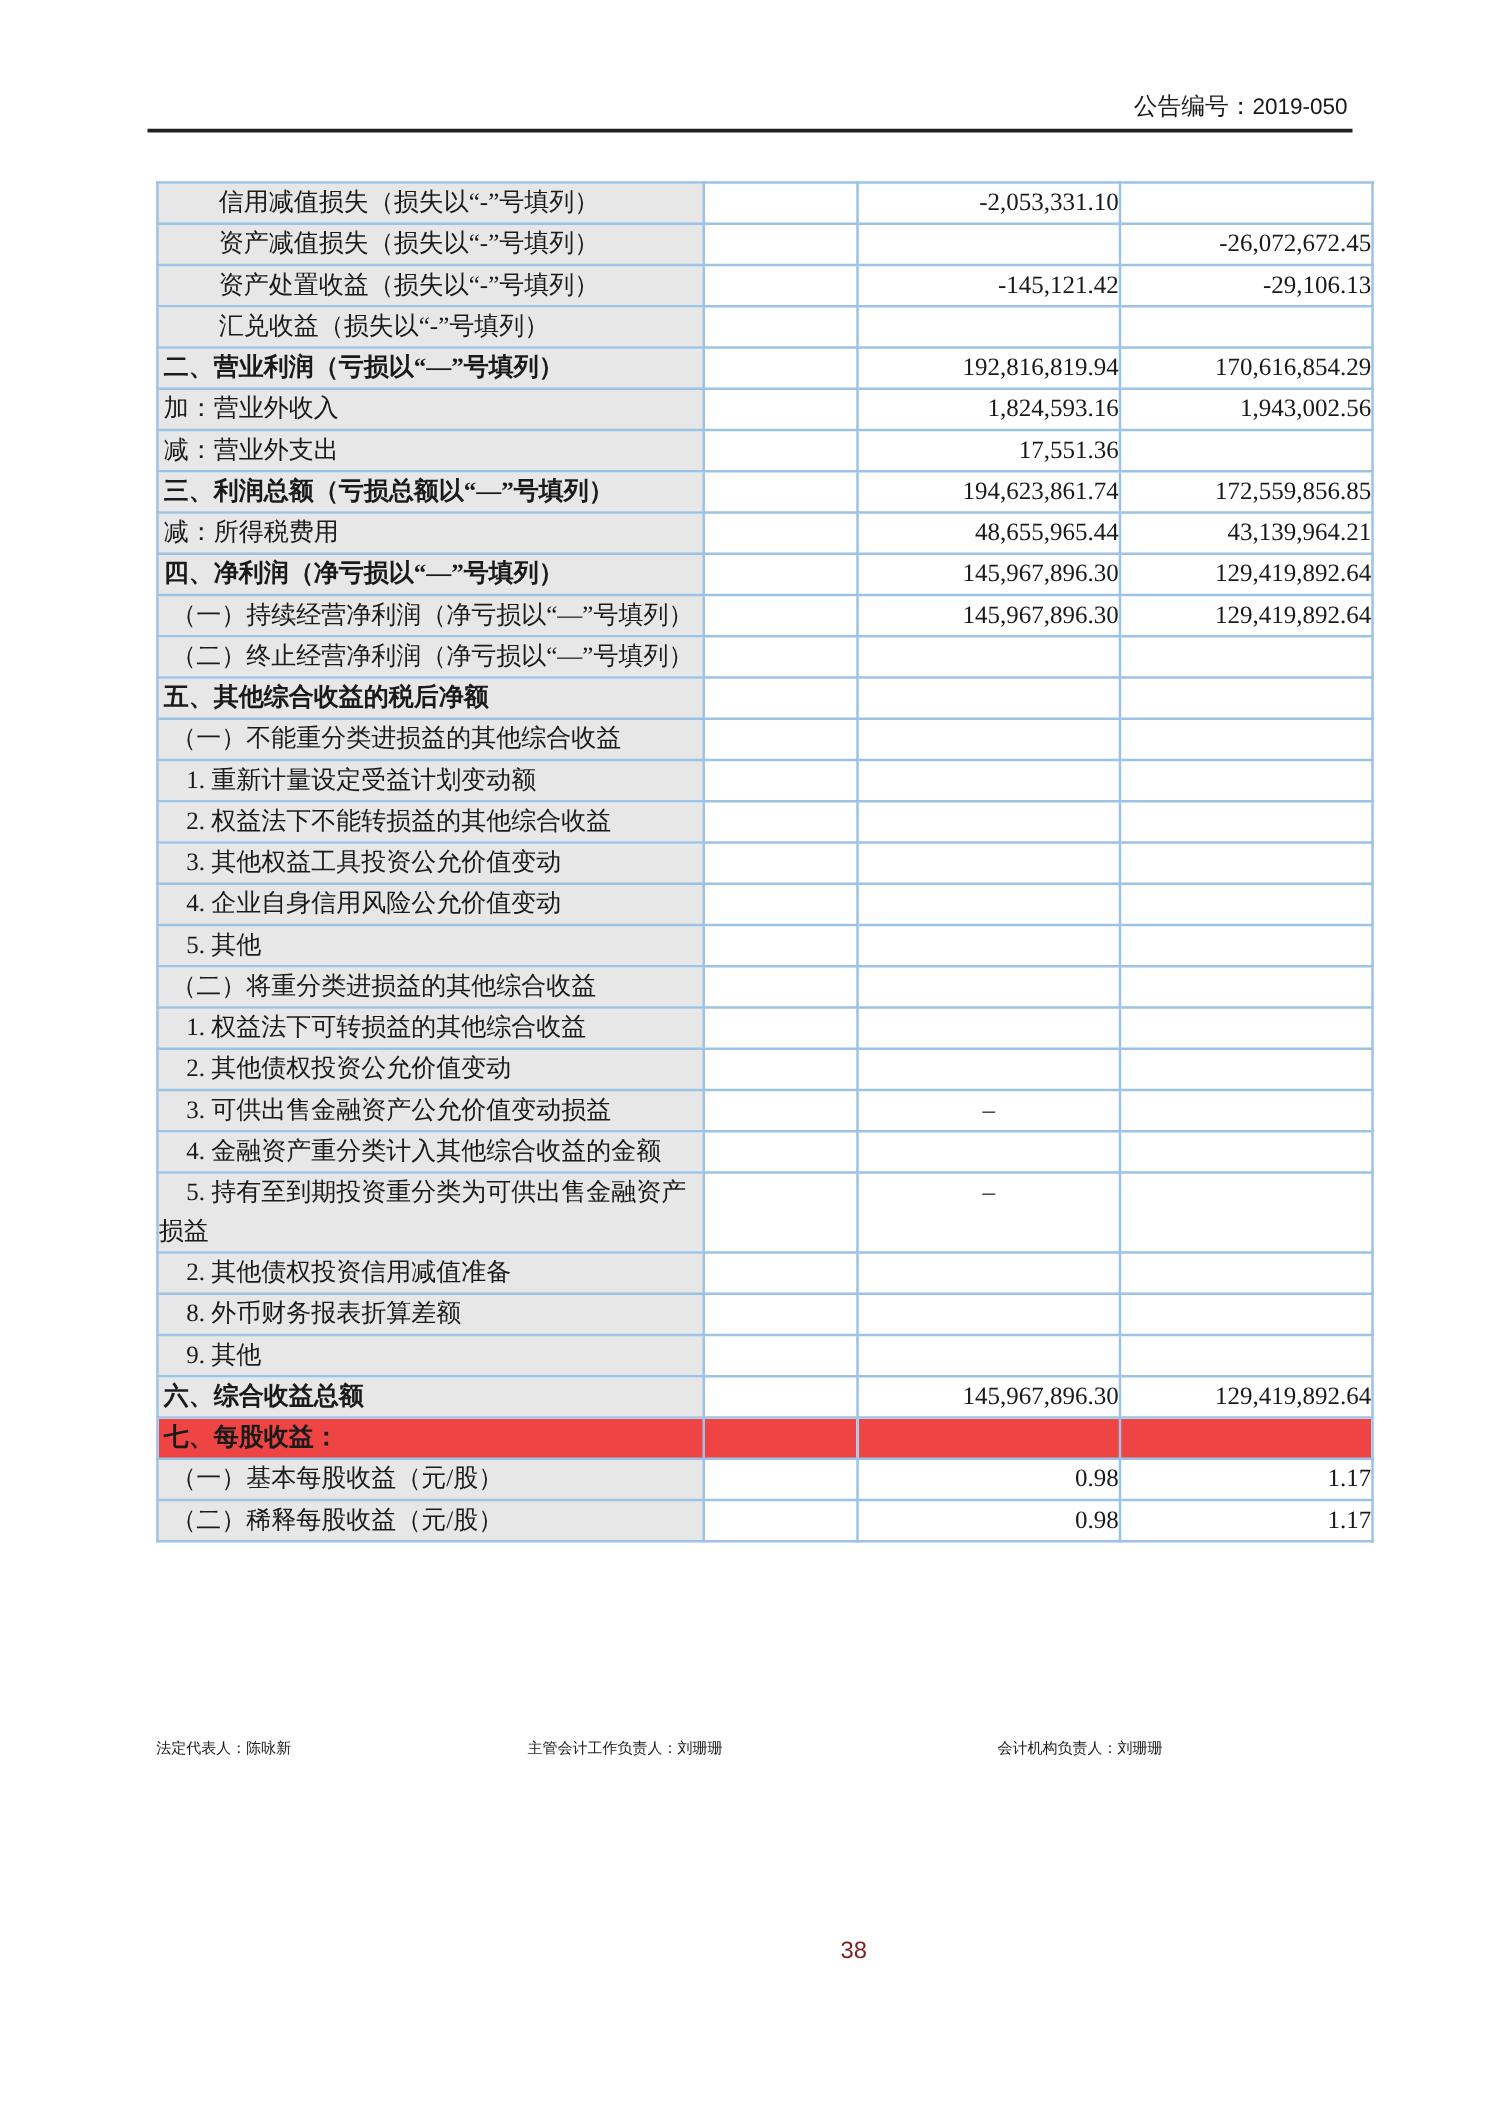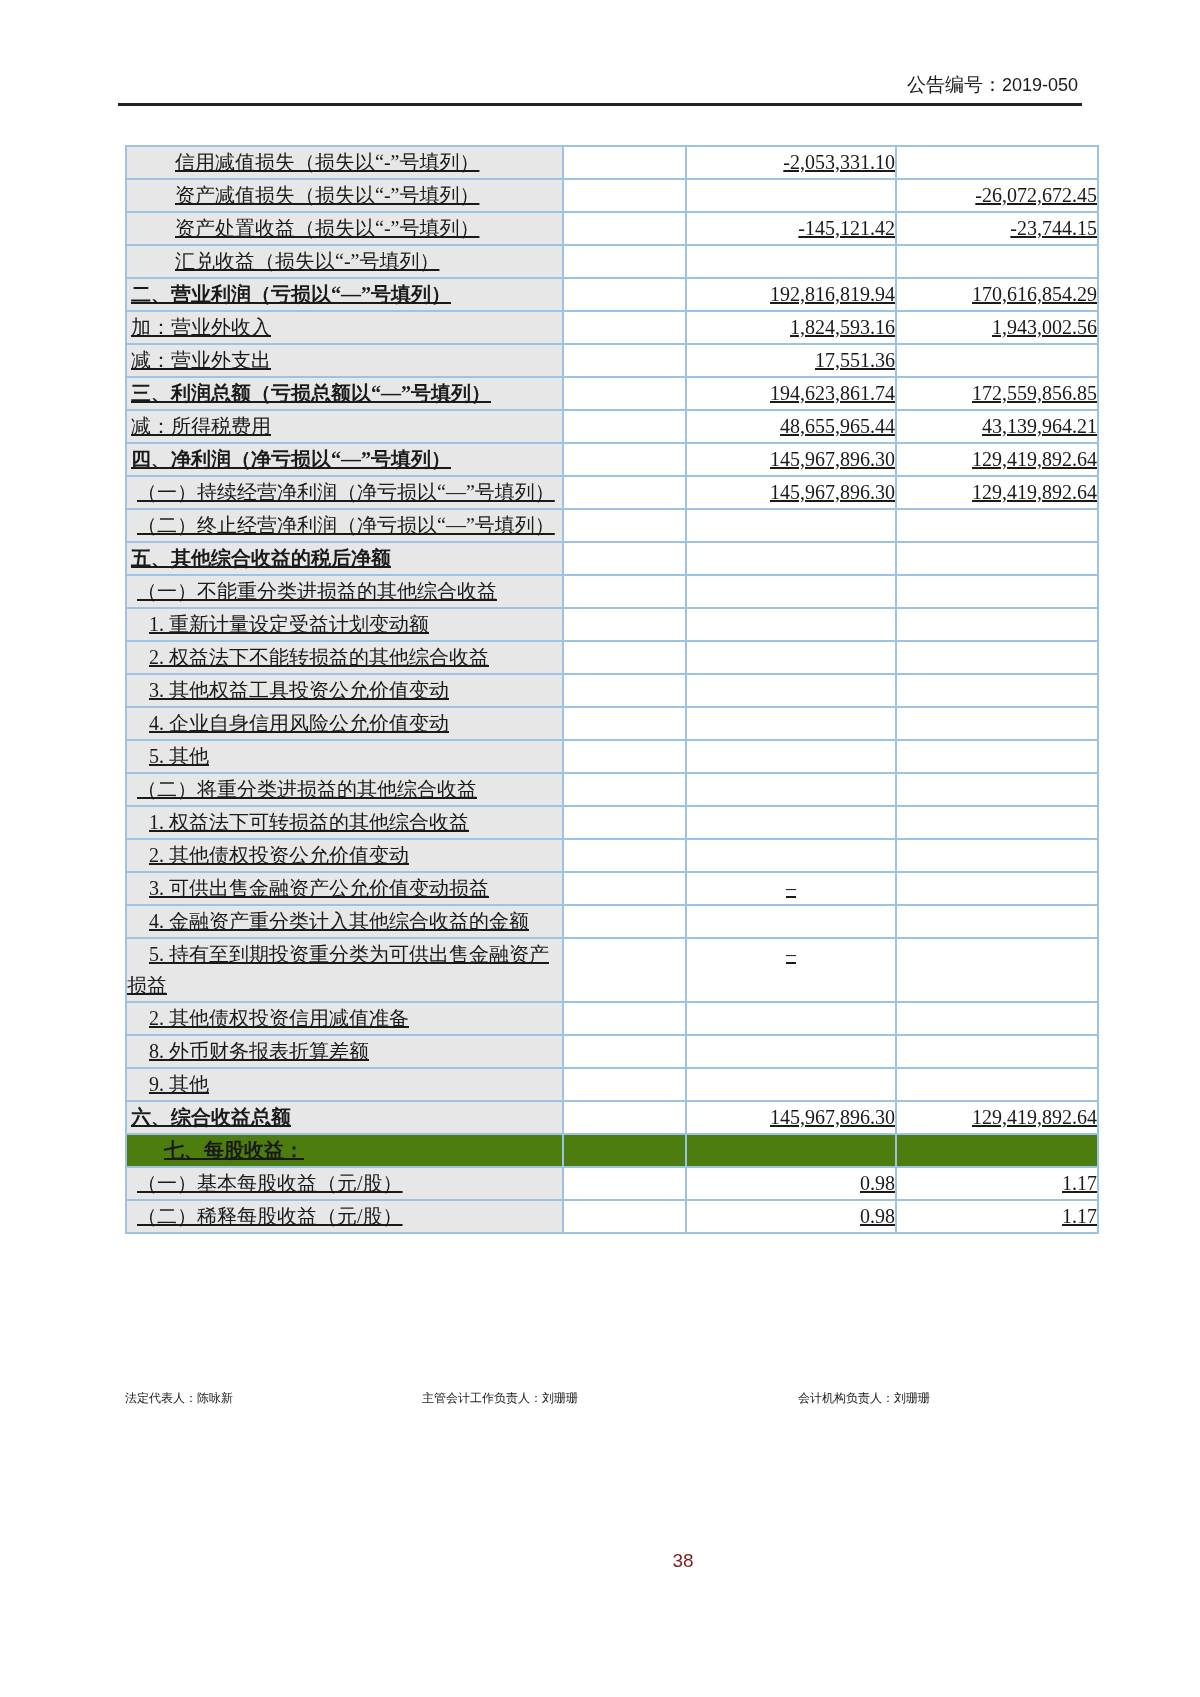--- a/index.html
+++ b/index.html
@@ -17,41 +17,41 @@
     text-align:right; font-size:19px; line-height:22px;
   }
   .hdr .num { font-family:"Liberation Sans","DejaVu Sans",sans-serif; font-size:18px; }
   .rule {
     position:absolute; top:103px; left:118px; right:118px;
     height:0; border-top:3.5px solid #222222;
   }
   
   table.fin {
     position:absolute; top:145px; left:125px;
-    width:972px; table-layout:fixed; border-collapse:collapse;text-decoration:underline;
+    width:972px; table-layout:fixed; border-collapse:collapse;
   }
   table.fin td {
     border:2px solid #9CC2E5;
     vertical-align:top;
     line-height:31px;
     padding:0;
     font-size:20px;
     overflow:hidden;
   }
   td.lab {
     background:#E7E7E7;
     font-size:21px;
     padding:0 12px 0 6px;
     word-break:break-all;
   }
   td.sp  { background:#ffffff; }
   td.val { background:#ffffff; text-align:right; padding-right:8px; font-size:20px; }
   td.val.ctr { text-align:center; padding-right:0; }
   tr.bold td.lab { font-weight:bold; }
-  tr.gray td { background:#4d7c0f;padding-left:33px; }
+  tr.gray td { background:#ef4444; }
   .ind0 { text-indent:4px; }
   .ind1 { text-indent:10px; }
   .ind2 { text-indent:22px; }
   .ind3 { text-indent:48px; }
   
   .sig {
     position:absolute; top:1383px; left:125px; right:125px; height:30px;
     font-size:12px; line-height:30px;
   }
   .sig span { position:absolute; white-space:nowrap; }
@@ -94,21 +94,21 @@
         <tr>
           <td class="lab ind3">资产减值损失（损失以“-”号填列）</td>
           <td class="sp"></td>
           <td class="val"></td>
           <td class="val">-26,072,672.45</td>
         </tr>
         <tr>
           <td class="lab ind3">资产处置收益（损失以“-”号填列）</td>
           <td class="sp"></td>
           <td class="val">-145,121.42</td>
-          <td class="val">-23,744.15</td>
+          <td class="val">-29,106.13</td>
         </tr>
         <tr>
           <td class="lab ind3">汇兑收益（损失以“-”号填列）</td>
           <td class="sp"></td>
           <td class="val"></td>
           <td class="val"></td>
         </tr>
         <tr class="bold">
           <td class="lab ind0">二、营业利润（亏损以“—”号填列）</td>
           <td class="sp"></td>

